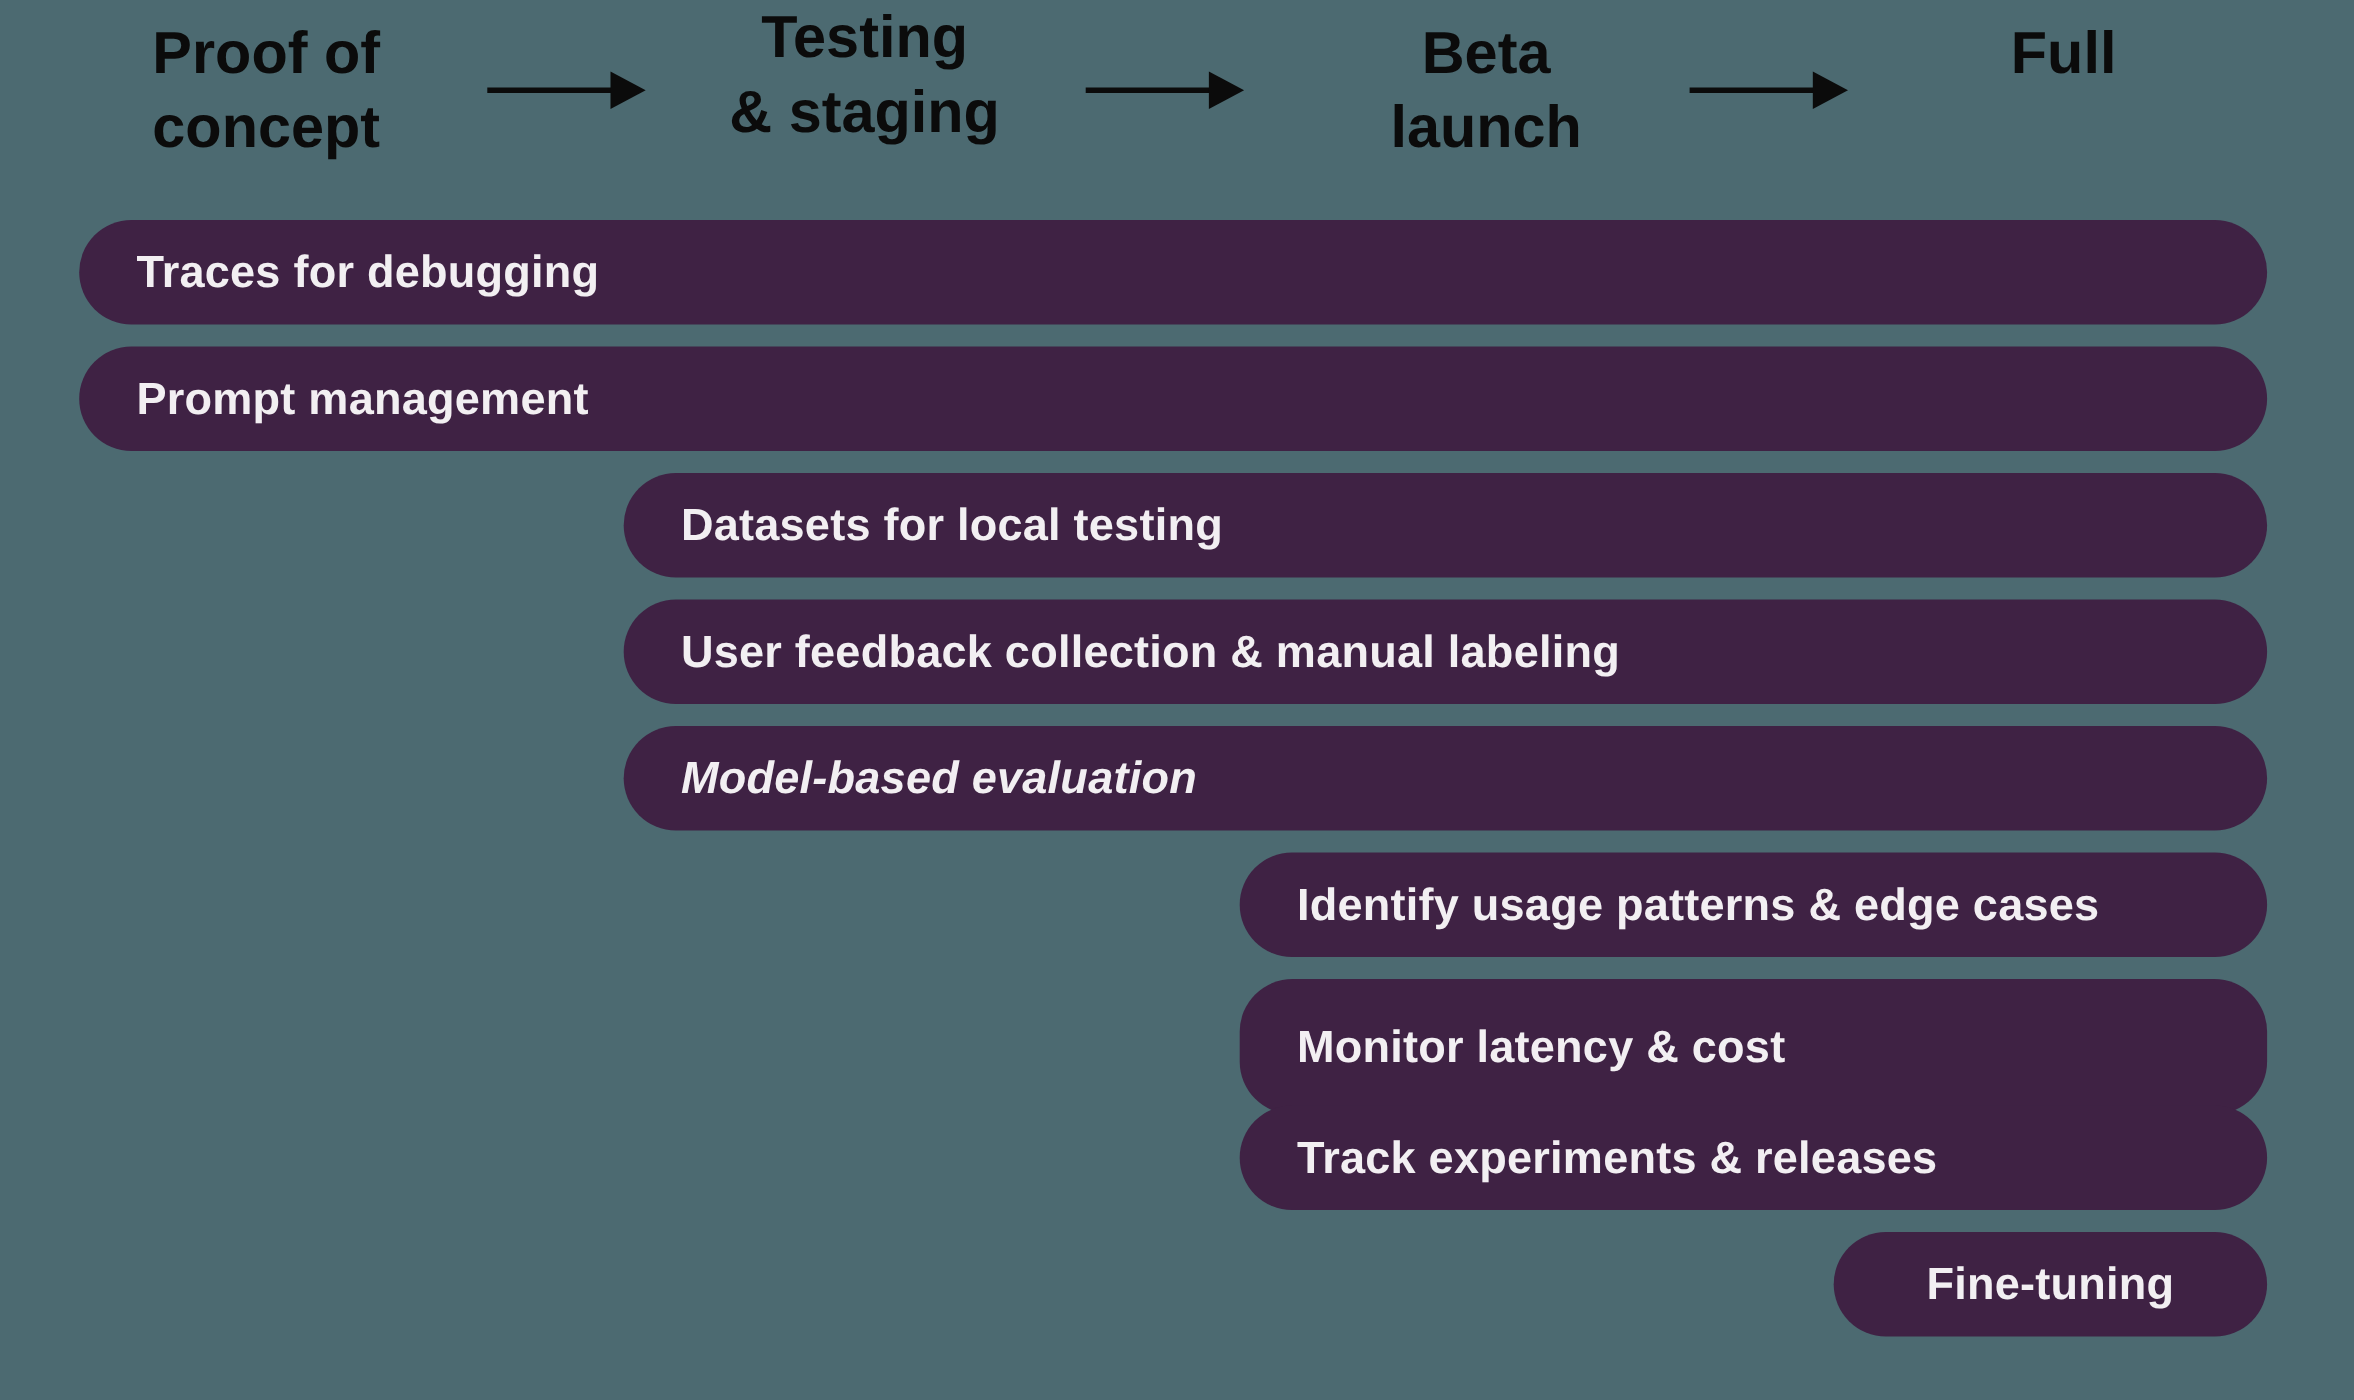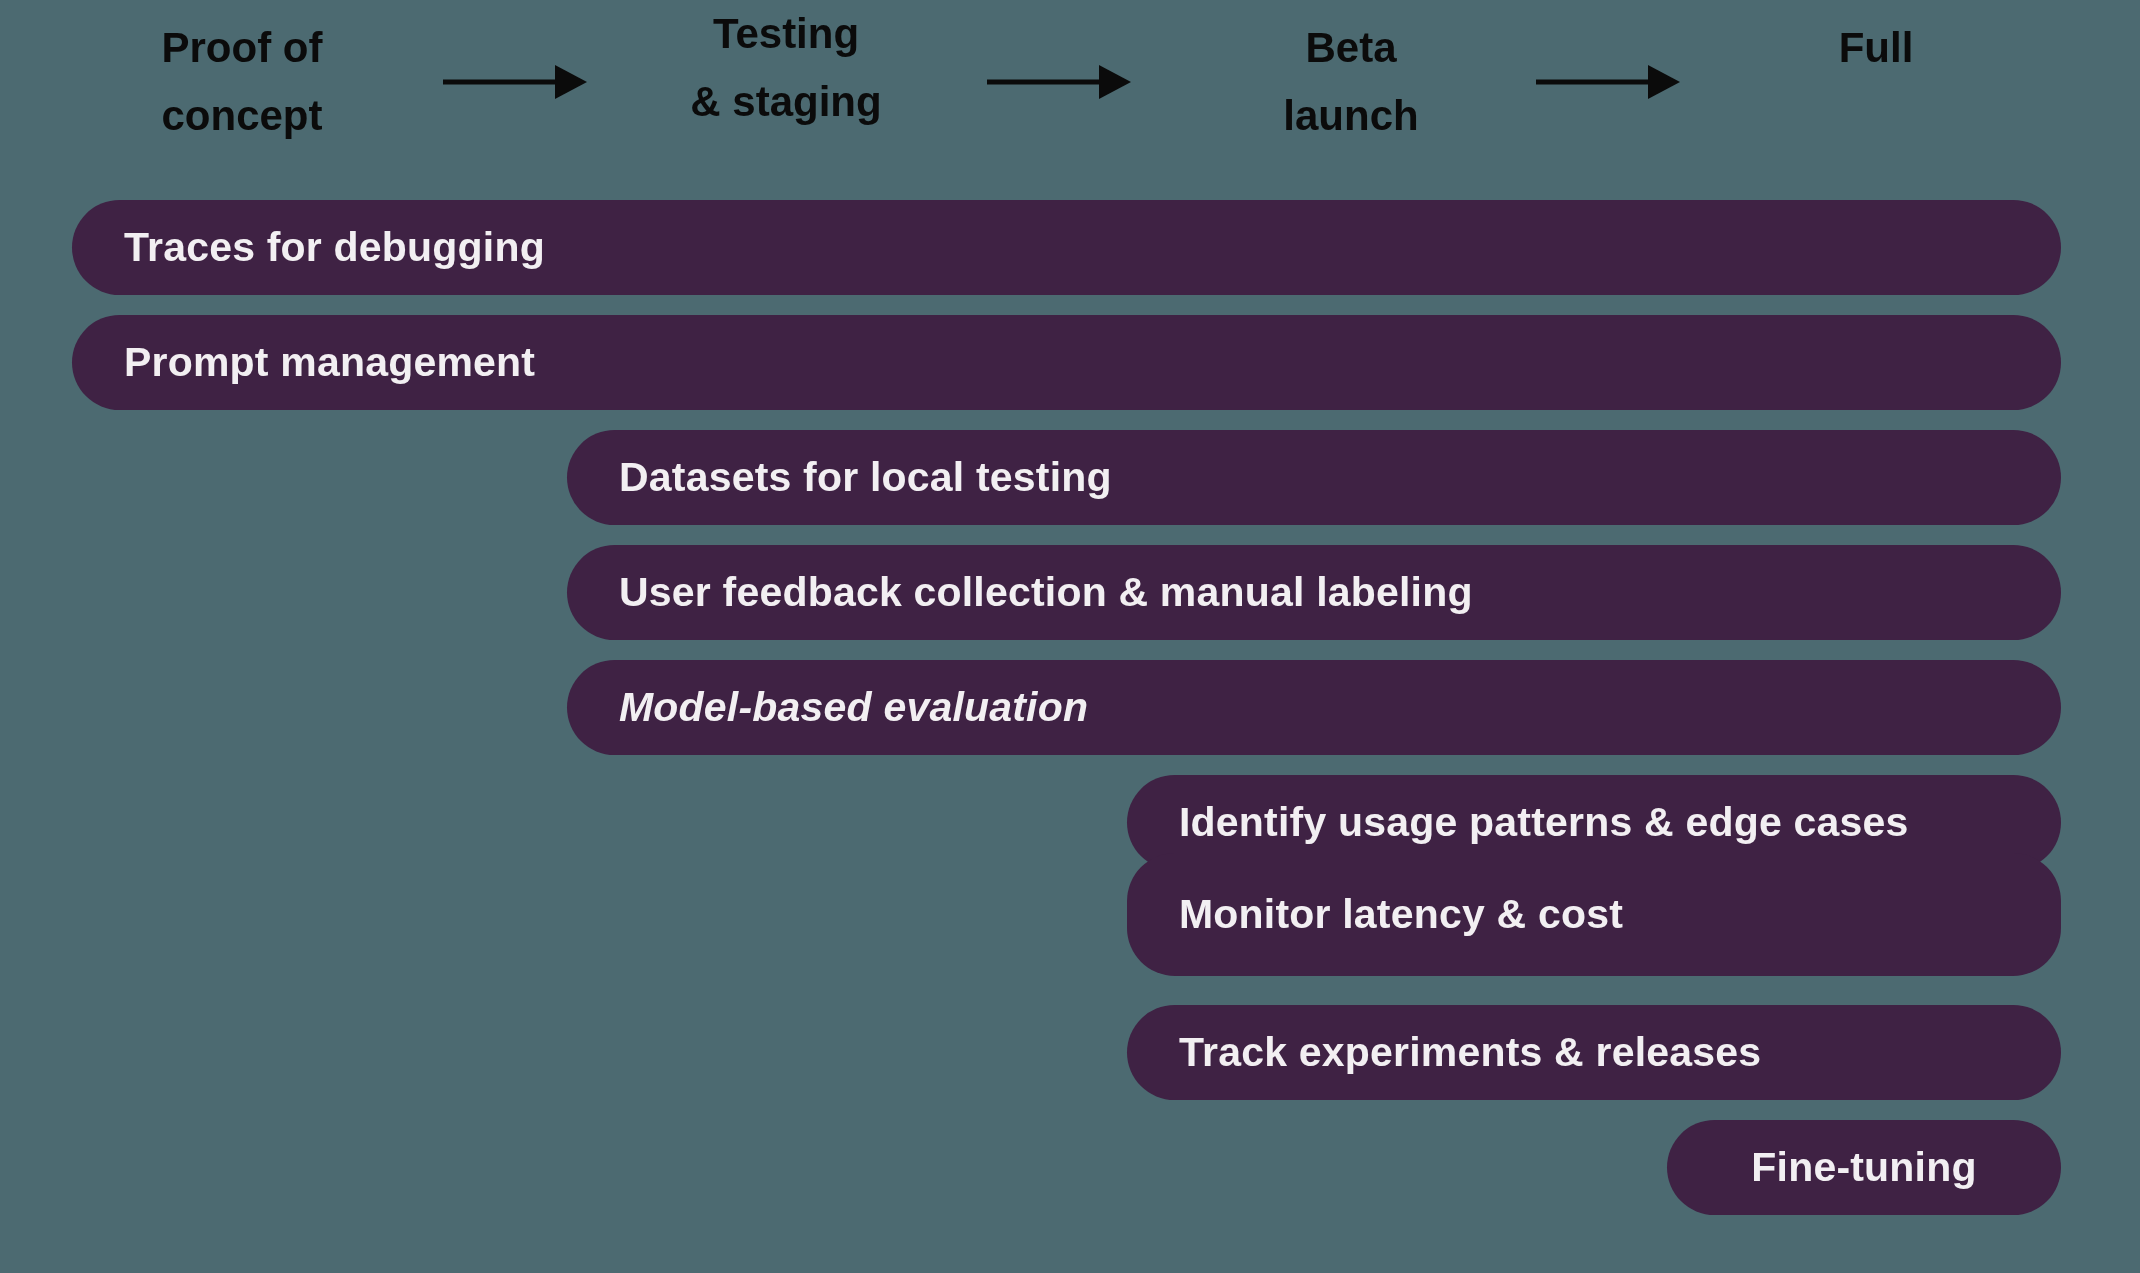--- a/index.html
+++ b/index.html
@@ -18,21 +18,21 @@
   .canvas {
     position: relative;
     width: 2140px;
     height: 1273px;
     background: var(--background);
   }
   .stage {
     position: absolute;
     text-align: center;
     color: var(--header_text);
-    font-size: 42px;
+    font-size: 54px;
     font-weight: 700;
     line-height: 68px;
     white-space: nowrap;
   }
   .arrow {
     position: absolute;
     width: 150px;
     height: 44px;
     color: var(--arrow);
   }
@@ -101,21 +101,21 @@
   </div>
   <div class="bar" style="left: 567px; top: 545px; width: 1494px; height: 95px; text-align: center;">
     <span class="bar-label">User feedback collection &amp; manual labeling</span>
   </div>
   <div class="bar" style="left: 567px; top: 660px; width: 1494px; height: 95px; font-style: italic;">
     <span class="bar-label">Model-based evaluation</span>
   </div>
   <div class="bar" style="left: 1127px; top: 775px; width: 934px; height: 95px;">
     <span class="bar-label">Identify usage patterns &amp; edge cases</span>
   </div>
-  <div class="bar" style="left: 1127px; top: 853px; width: 934px; height: 123px; text-align: center;">
+  <div class="bar" style="left: 1127px; top: 890px; width: 934px; height: 123px; text-align: center;">
     <span class="bar-label">Monitor latency &amp; cost</span>
   </div>
   <div class="bar" style="left: 1127px; top: 1005px; width: 934px; height: 95px;">
     <span class="bar-label">Track experiments &amp; releases</span>
   </div>
   <div class="bar center" style="left: 1667px; top: 1120px; width: 394px; height: 95px;">
     <span class="bar-label">Fine-tuning</span>
   </div>
 
 </div>

